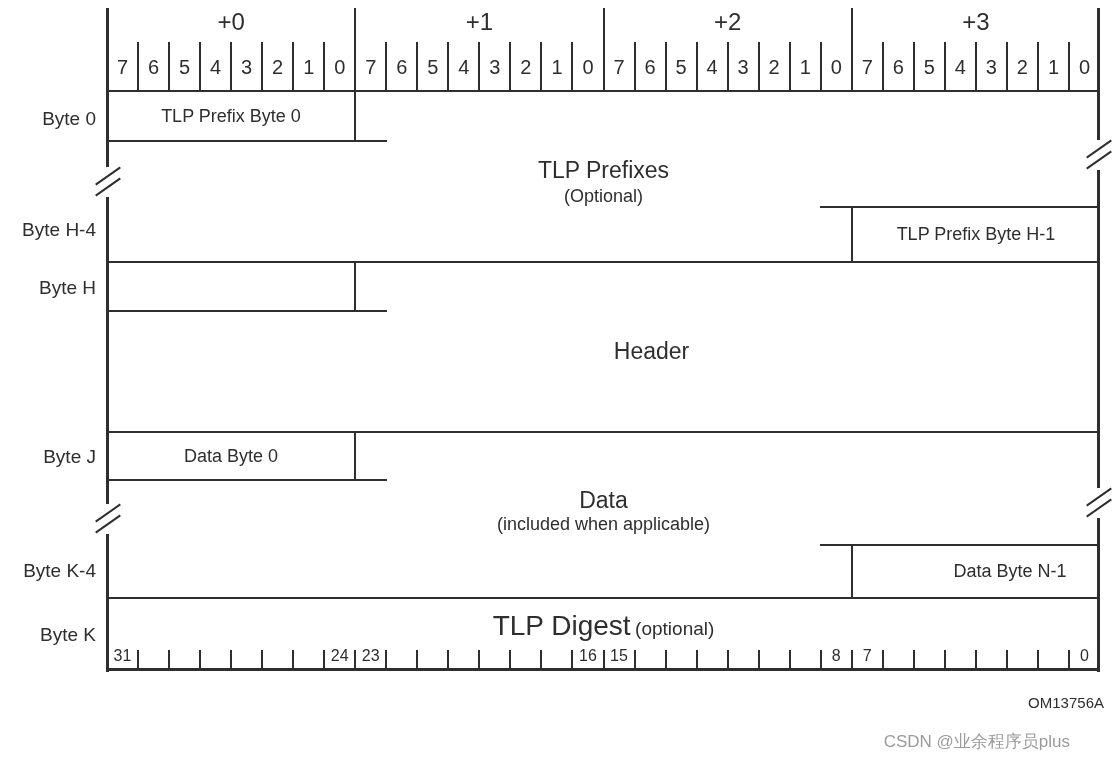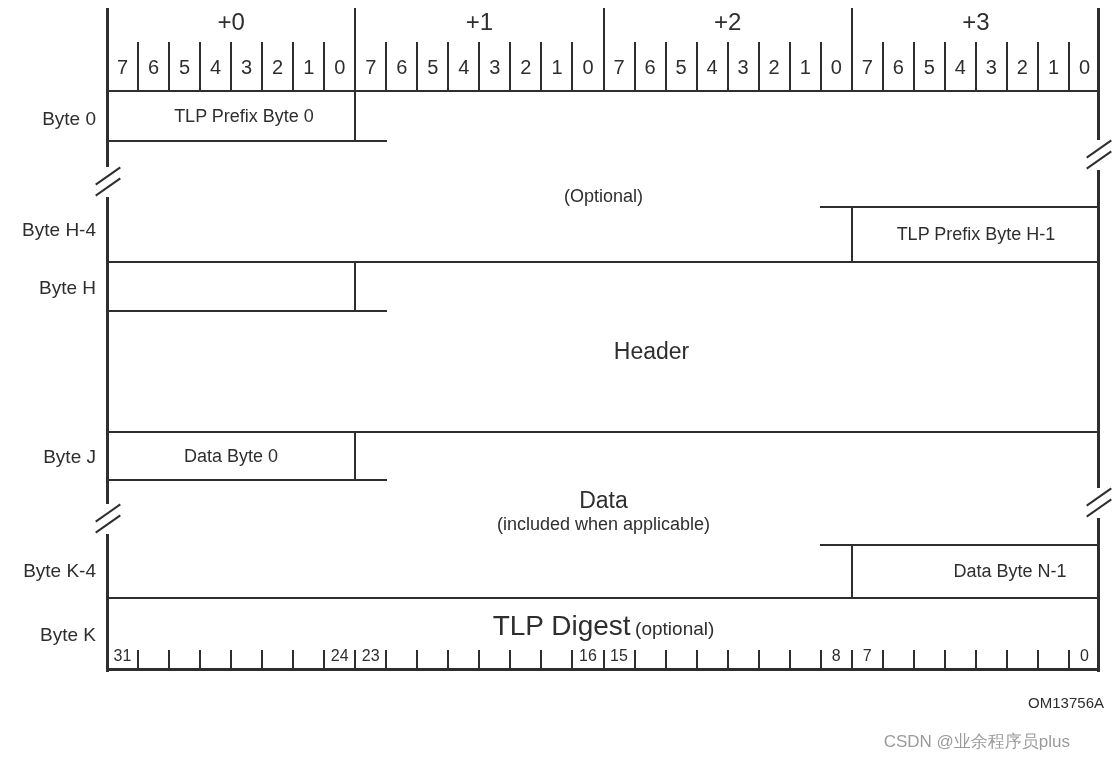--- a/index.html
+++ b/index.html
@@ -148,21 +148,22 @@
     <div class="slash s2"></div>
   </div>
 
   <div class="row-label" style="top:108px;">Byte 0</div>
   <div class="row-label" style="top:219px;">Byte H-4</div>
   <div class="row-label" style="top:277px;">Byte H</div>
   <div class="row-label" style="top:446px;">Byte J</div>
   <div class="row-label" style="top:560px;">Byte K-4</div>
   <div class="row-label" style="top:624px;">Byte K</div>
 
-  <div class="cell-label" style="left:107px;top:92px;width:248px;height:48px;margin-left:13px;">TLP Prefix Byte 0</div>
+  <div class="cell-label" style="left:107px;top:92px;width:248px;height:48px;">TLP Prefix Byte 0</div>
+  <div class="section-title" style="top:157px;">TLP Prefixes</div>
   <div class="section-note" style="top:186px;">(Optional)</div>
   <div class="cell-label" style="left:852px;top:208px;width:248px;height:53px;">TLP Prefix Byte H-1</div>
   <div class="section-title" style="top:338px;margin-left:48px;">Header</div>
   <div class="cell-label" style="left:107px;top:433px;width:248px;height:46px;">Data Byte 0</div>
   <div class="section-title" style="top:487px;">Data</div>
   <div class="section-note" style="top:514px;">(included when applicable)</div>
   <div class="cell-label" style="left:886px;top:546px;width:248px;height:51px;">Data Byte N-1</div>
 
   <div class="digest-line">
     <span class="digest-title">TLP Digest</span>

